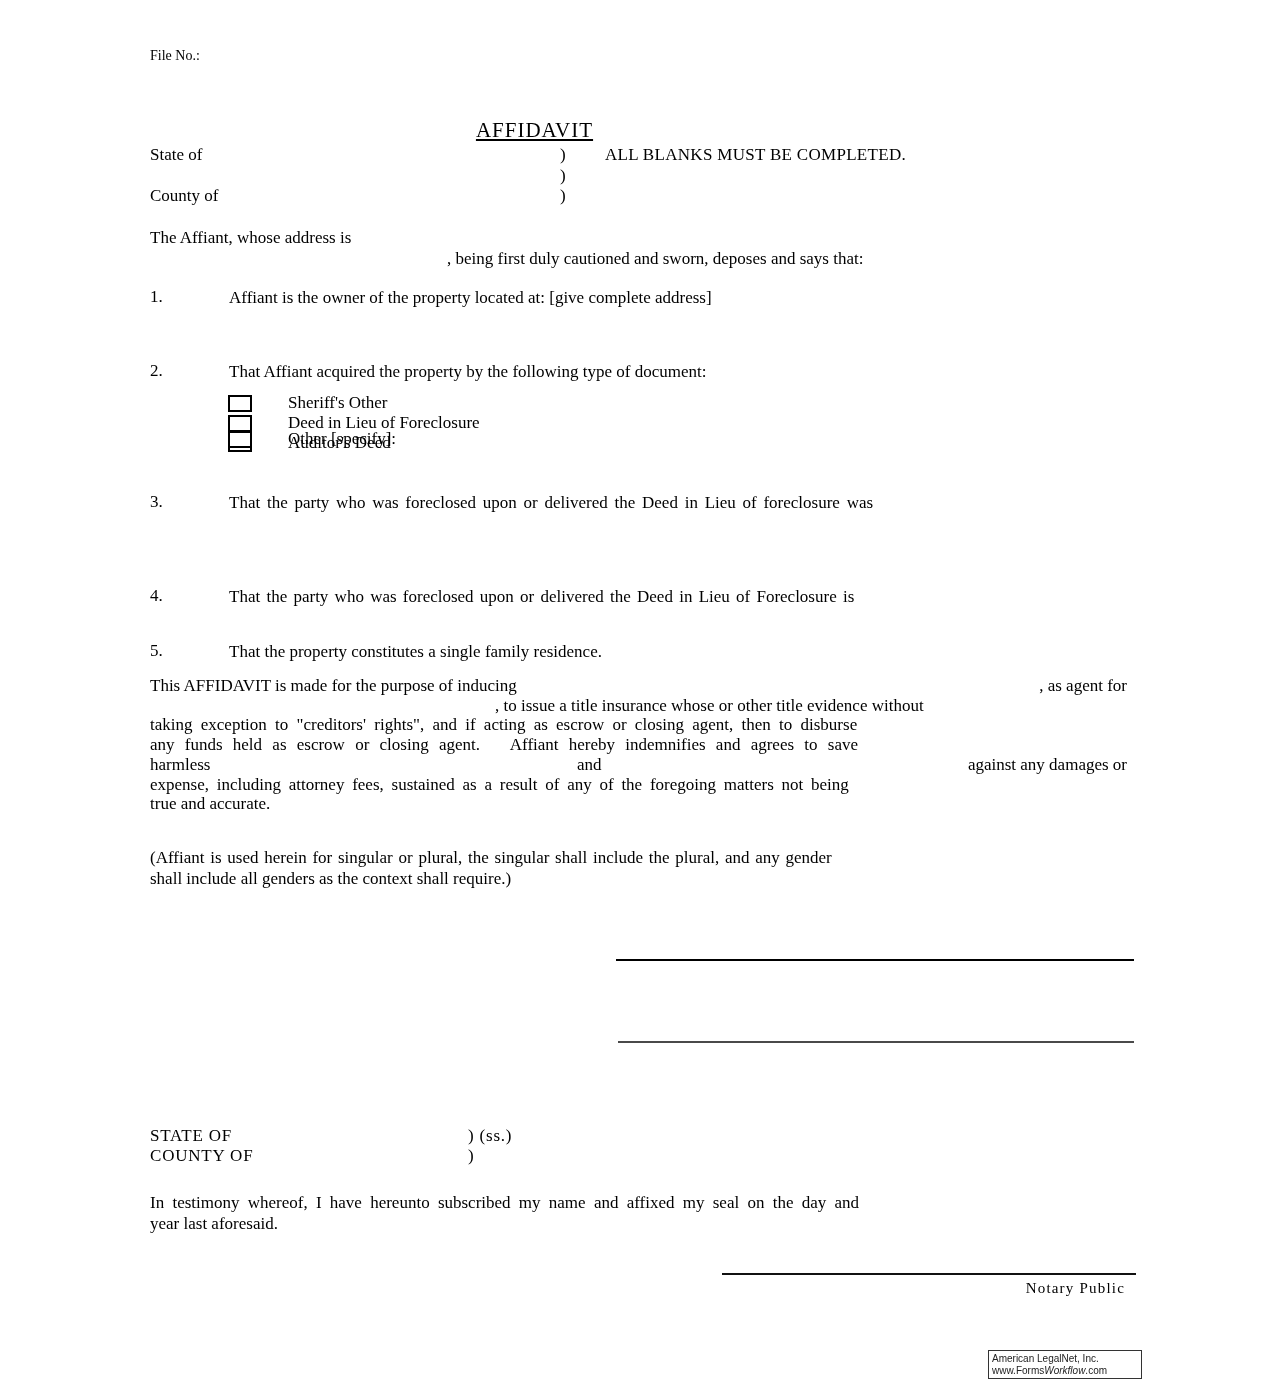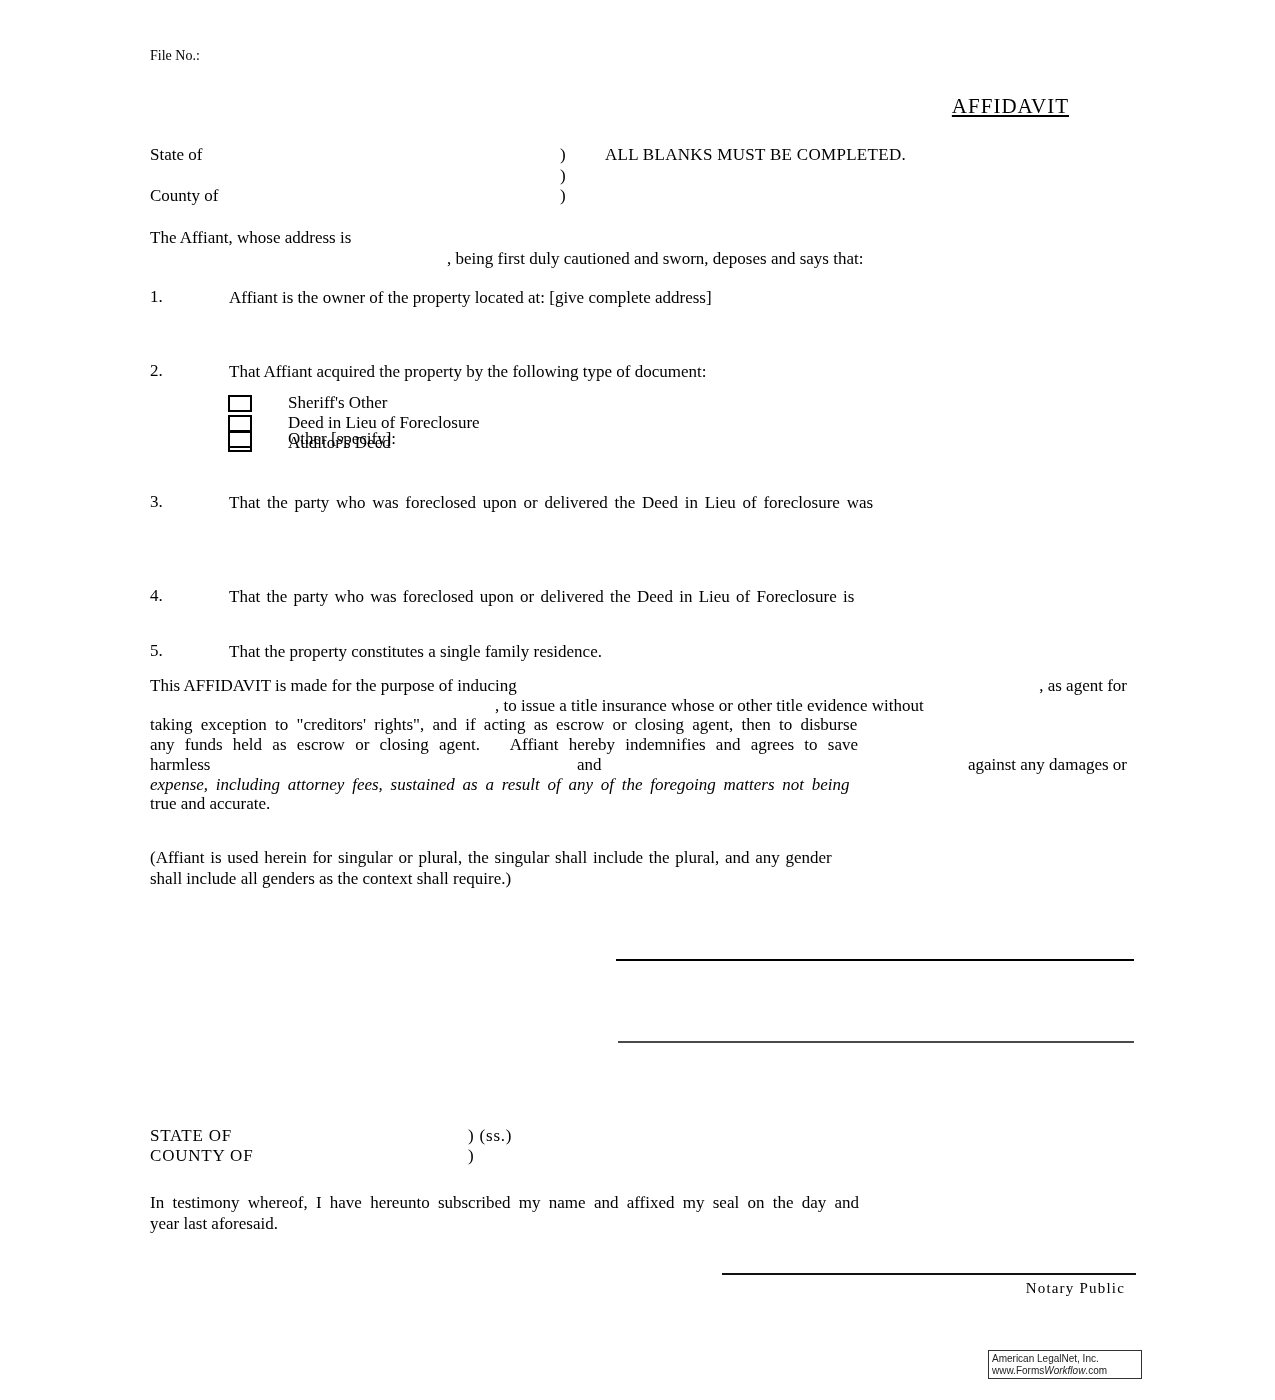--- a/index.html
+++ b/index.html
@@ -7,21 +7,21 @@
     position:relative; width:1275px; height:1400px; background:#fff;
     font-family:"Liberation Serif", serif; font-size:17px; color:#000;
     overflow:hidden;
   }
   .abs { position:absolute; }
   .u { }
 
   .file-no { left:150px; top:48px; font-size:14px; }
 
   .doc-title {
-    left:0; top:94px; width:1069px; text-align:right;
+    left:0; top:118px; width:1069px; text-align:center;
     font-size:21px; letter-spacing:1px; text-decoration:underline;
   }
 
   
   .venue-row { left:150px; width:977px; height:20px; }
   .vr1 { top:145px; } .vr2 { top:166px; } .vr3 { top:186px; }
   .venue-row .vlabel { position:absolute; left:0; }
   .venue-row .vparen { position:absolute; left:410px; }
   .venue-row .vnote  { position:absolute; left:455px; letter-spacing:0.3px; }
 
@@ -44,21 +44,21 @@
     border:2px solid #000; background:#fff; margin-right:36px;
   }
 
   .para { left:150px; width:977px; line-height:19.7px; }
   .p-main { top:676px; }
   .pline { white-space:pre; }
   .pflex { display:flex; white-space:pre; }
   .fill { flex:1; }
   .ws-l3 { word-spacing:4px; }
   .ws-l4 { word-spacing:6px; }
-  .ws-l6 { word-spacing:3.5px;font-style:italic; }
+  .ws-l6 { word-spacing:3.5px; }
   .indent-l2 { padding-left:345px; }
 
   .p-gender { top:823px; line-height:21px;margin-top:24px; }
   .ws-g1 { word-spacing:1.5px; }
 
   .sigline { border-top:2px solid #000; height:0; }
   .sig1 { left:616px; top:959px; width:518px; }
   .sig2 { left:618px; top:1041px; width:516px; border-top-color:#4a4a4a; }
 
   

